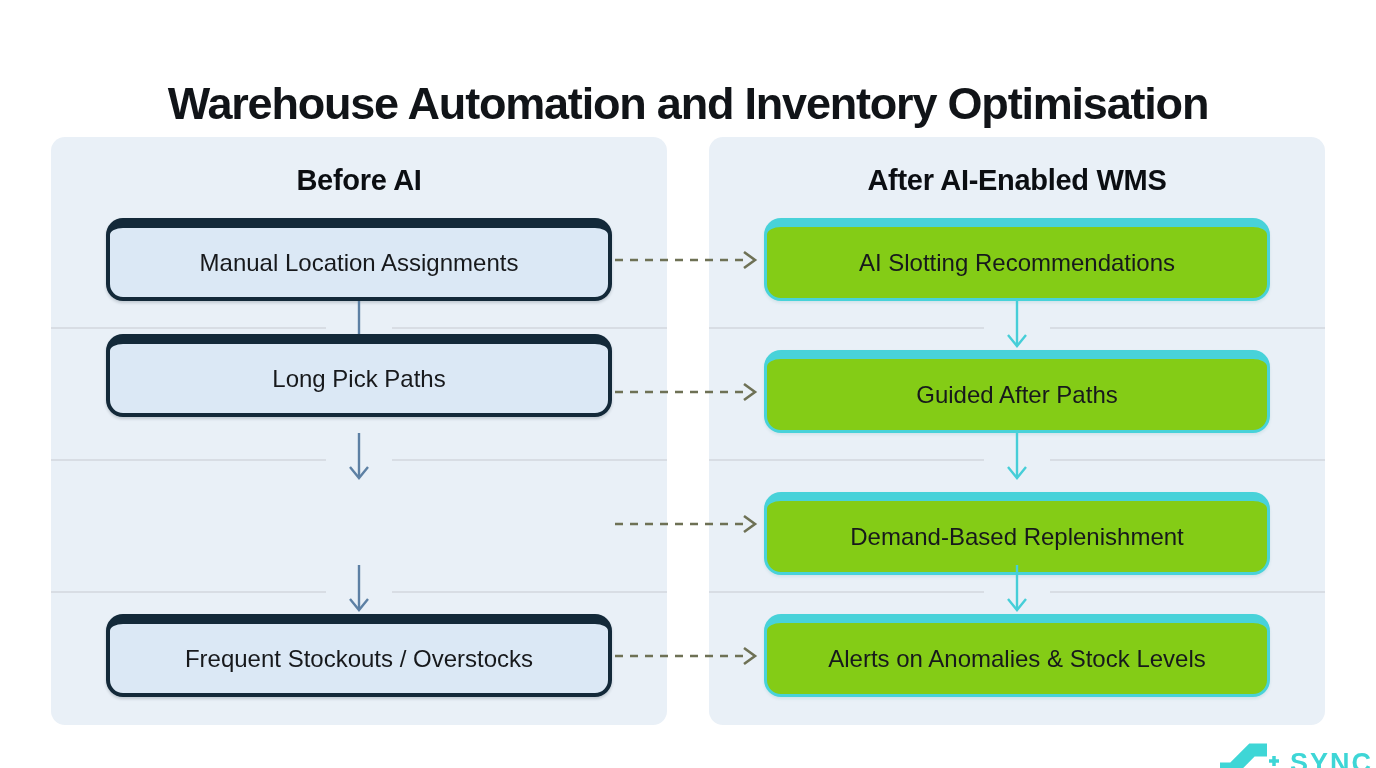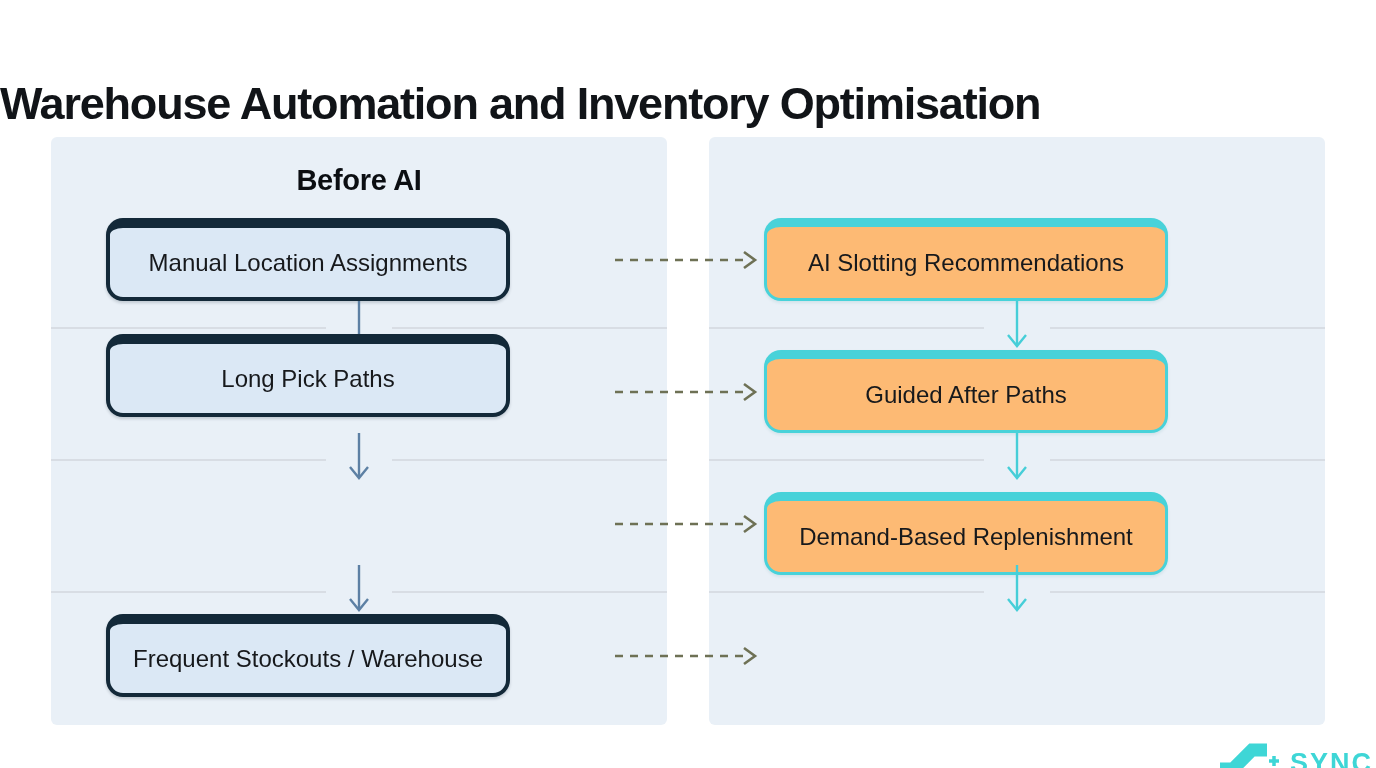--- a/index.html
+++ b/index.html
@@ -3,56 +3,56 @@
 <meta charset="utf-8">
 <style>
   html,body{margin:0;padding:0;}
   body{
     width:1376px;height:768px;position:relative;overflow:hidden;
     background:#ffffff;
     font-family:"Liberation Sans", sans-serif;
   }
   .title{
     position:absolute;top:48px;left:0;width:1376px;
-    text-align:left;
+    text-align:center;
     font-size:45px;font-weight:800;letter-spacing:-1.2px;
     color:#111418;
   }
   .panel{
     position:absolute;top:137px;width:616px;height:588px;
-    background:#e9f0f7;border-radius:6px;
+    background:#e9f0f7;border-radius:14px;
   }
   .panel.before{left:51px;}
   .panel.after{left:709px;}
   .col-header{
     position:absolute;top:27px;left:0;width:100%;margin:0;
     text-align:center;font-size:29px;font-weight:700;color:#0b0e12;
     letter-spacing:-0.3px;
   }
   .row-divider{
     position:absolute;left:0;width:100%;height:2px;
     background:linear-gradient(90deg,
       #d8dde4 0, #d8dde4 calc(50% - 33px),
       transparent calc(50% - 33px), transparent calc(50% + 33px),
       #d8dde4 calc(50% + 33px), #d8dde4 100%);
   }
   .process-box{
-    position:absolute;left:55px;width:404px;height:83px;
+    position:absolute;left:55px;width:506px;height:83px;
     box-sizing:border-box;
     border-radius:17px;
     display:flex;align-items:center;justify-content:center;
     font-size:24px;color:#17191c;
     box-shadow:0 2px 3px rgba(15,36,51,0.18);
   }
   .before .process-box{
     background:#dbe8f5;
     border:4px solid #132939;border-top-width:10px;
   }
   .after .process-box{
-    background:#fdba74;
+    background:#84cc16;
     border:3px solid #48d2d9;border-top-width:9px;
     box-shadow:0 2px 3px rgba(20,120,130,0.10);
   }
   .down-arrow{
     position:absolute;left:calc(50% - 13px);width:26px;height:49px;
   }
   .before .down-arrow{color:#5d80a4;}
   .after .down-arrow{color:#46ced8;}
   .map-arrow{
     position:absolute;left:613px;width:148px;height:22px;color:#6e7155;
@@ -95,25 +95,26 @@
   </div>
   <svg class="down-arrow" style="top:296px" viewBox="0 0 26 49">
     <line x1="13" y1="0" x2="13" y2="43" stroke="currentColor" stroke-width="2.4"></line>
     <polyline points="4,34 13,45 22,34" fill="none" stroke="currentColor" stroke-width="2.4"></polyline>
   </svg>
   <svg class="down-arrow" style="top:428px" viewBox="0 0 26 49">
     <line x1="13" y1="0" x2="13" y2="43" stroke="currentColor" stroke-width="2.4"></line>
     <polyline points="4,34 13,45 22,34" fill="none" stroke="currentColor" stroke-width="2.4"></polyline>
   </svg>
   <div class="process-box" style="top:477px">
-    <span>Frequent Stockouts / Warehouse</span>
+    <span>Frequent Stockouts / Overstocks</span>
   </div>
 </section>
 
 <section class="panel after">
+  <h2 class="col-header">After AI-Enabled WMS</h2>
 
   <div class="row-divider" style="top:190px"></div>
   <div class="row-divider" style="top:322px"></div>
   <div class="row-divider" style="top:454px"></div>
 
   <div class="process-box" style="top:81px">
     <span>AI Slotting Recommendations</span>
   </div>
   <svg class="down-arrow" style="top:164px" viewBox="0 0 26 49">
     <line x1="13" y1="0" x2="13" y2="43" stroke="currentColor" stroke-width="2.4"></line>
@@ -126,20 +127,23 @@
     <line x1="13" y1="0" x2="13" y2="43" stroke="currentColor" stroke-width="2.4"></line>
     <polyline points="4,34 13,45 22,34" fill="none" stroke="currentColor" stroke-width="2.4"></polyline>
   </svg>
   <div class="process-box" style="top:355px">
     <span>Demand-Based Replenishment</span>
   </div>
   <svg class="down-arrow" style="top:428px" viewBox="0 0 26 49">
     <line x1="13" y1="0" x2="13" y2="43" stroke="currentColor" stroke-width="2.4"></line>
     <polyline points="4,34 13,45 22,34" fill="none" stroke="currentColor" stroke-width="2.4"></polyline>
   </svg>
+  <div class="process-box" style="top:477px">
+    <span>Alerts on Anomalies &amp; Stock Levels</span>
+  </div>
 </section>
 
 <svg class="map-arrow" style="top:249px" viewBox="0 0 148 22">
   <line x1="2" y1="11" x2="130" y2="11" stroke="currentColor" stroke-width="2.6" stroke-dasharray="8 7"></line>
   <polyline points="131,3 142,11 131,19" fill="none" stroke="currentColor" stroke-width="2.6"></polyline>
 </svg>
 <svg class="map-arrow" style="top:381px" viewBox="0 0 148 22">
   <line x1="2" y1="11" x2="130" y2="11" stroke="currentColor" stroke-width="2.6" stroke-dasharray="8 7"></line>
   <polyline points="131,3 142,11 131,19" fill="none" stroke="currentColor" stroke-width="2.6"></polyline>
 </svg>

